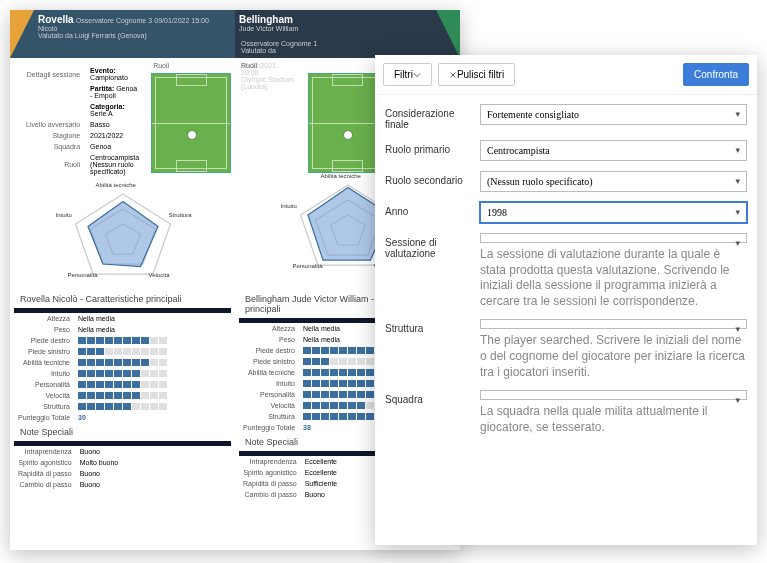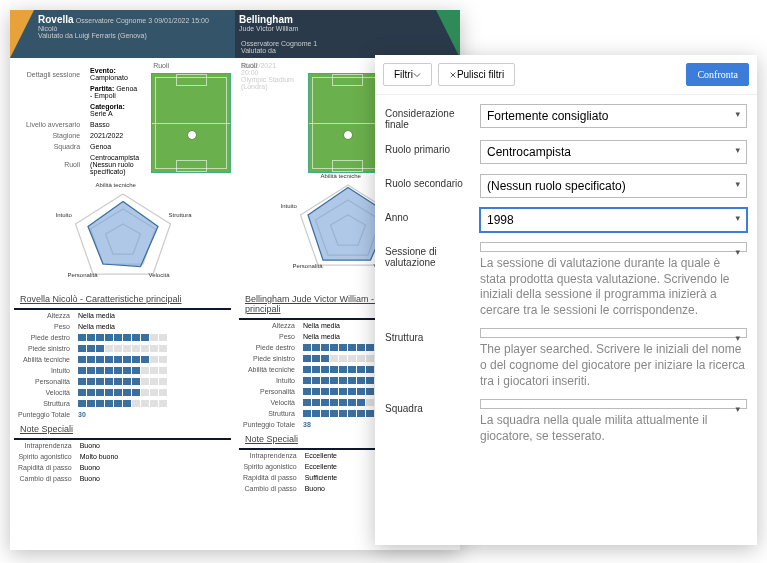--- a/index.html
+++ b/index.html
@@ -32,41 +32,41 @@
   .pitch::before { content:""; position:absolute; inset:3px; border:1px solid rgba(255,255,255,0.6);}
   .pitch .mid { position:absolute; top:50%; left:0; right:0; border-top:1px solid rgba(255,255,255,0.6);}
   .pitch .dot { position:absolute; width:8px; height:8px; background:#fff; border-radius:50%; top:58%; left:46%; box-shadow:0 0 1px #000;}
   .pitch .box { position:absolute; left:30%; width:40%; height:12%; border:1px solid rgba(255,255,255,0.6);}
   .pitch .box-t { top:0; } .pitch .box-b { bottom:0; }
 
   .radar { position:relative; width:130px; height:100px; margin:2px auto; }
   .radar svg { width:100%; height:100%; }
   .radar-lbl { position:absolute; font-size:6px; color:#333; }
 
-  .sect-title { font-size:9px; color:#444; padding:4px 6px; border-bottom:2px solid #0f172a;text-decoration:underline;}
+  .sect-title { font-size:9px; color:#444; padding:4px 6px; border-bottom:5px solid #0f172a;}
   table.met { width:100%; font-size:7px; border-collapse:collapse;}
   table.met th { text-align:right; font-weight:normal; color:#555; padding:2px 4px; width:60px; white-space:nowrap;}
   table.met td { padding:2px 4px; }
   .bar { display:flex; gap:1px; }
   .bar i { width:8px; height:7px; background:#e0e0e0; display:block;}
   .bar i.f { background:#3b6fa0; }
   .score { color:#3b6fa0; font-weight:bold;}
 
   
   .fbar { display:flex; align-items:center; gap:6px; padding:8px; border-bottom:1px solid #eee;}
   .btn { font-size:10px; padding:5px 10px; border:1px solid #ccc; background:#fff; border-radius:2px; cursor:pointer; display:flex; align-items:center; }
-  .btn-primary { background:#3b7dd8; color:#fff; border-color:#3b7dd8;font-family:Liberation Serif, serif;}
+  .btn-primary { background:#3b7dd8; color:#fff; border-color:#3b7dd8;}
   .btn svg { width:8px; height:8px; }
   .spacer { flex:1; }
 
   .form { padding:4px 10px 10px; }
   .frow { display:flex; align-items:flex-start; padding:5px 0; }
   .flabel { width:95px; font-size:10px; color:#333; padding-top:4px;}
   .fctrl { flex:1; }
-  .sel { width:100%; font-size:12px; padding:4px 20px 4px 6px; border:1px solid #bbb; background:#fff; position:relative; cursor:pointer;}
+  .sel { width:100%; font-size:10px; padding:4px 20px 4px 6px; border:1px solid #bbb; background:#fff; position:relative; cursor:pointer;font-family:Liberation Serif, serif;}
   .sel.hl { border-color:#3b7dd8; box-shadow:0 0 0 1px #3b7dd8;}
   .sel::after { content:"▾"; position:absolute; right:6px; top:4px; font-size:9px; color:#555;}
   .hint { font-size:12px; color:#888; margin-top:4px; line-height:1.3;}
   .apply { margin-top:6px; }
 </style>
 </head>
 <body>
 
 <div class="card card-left">
   <div class="hdr">

